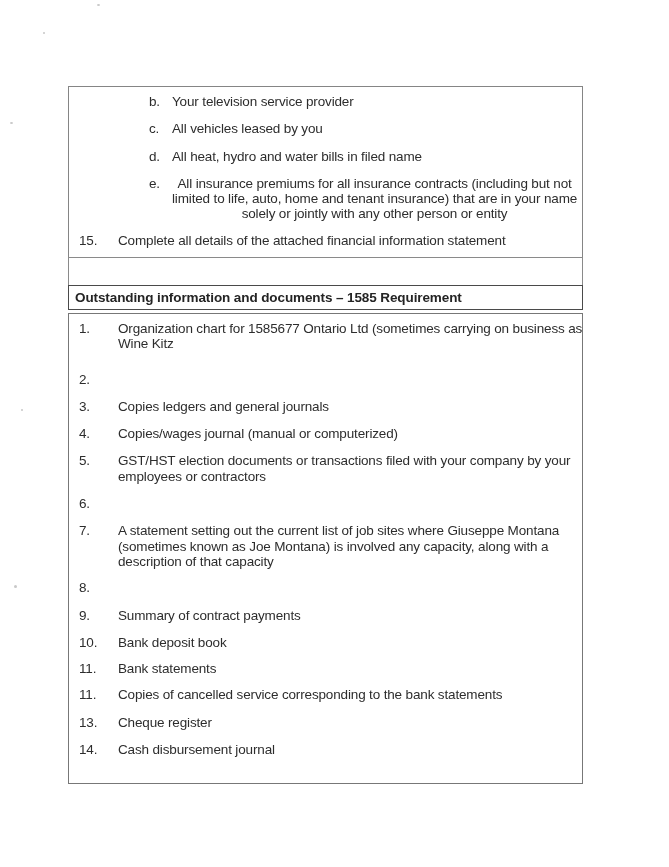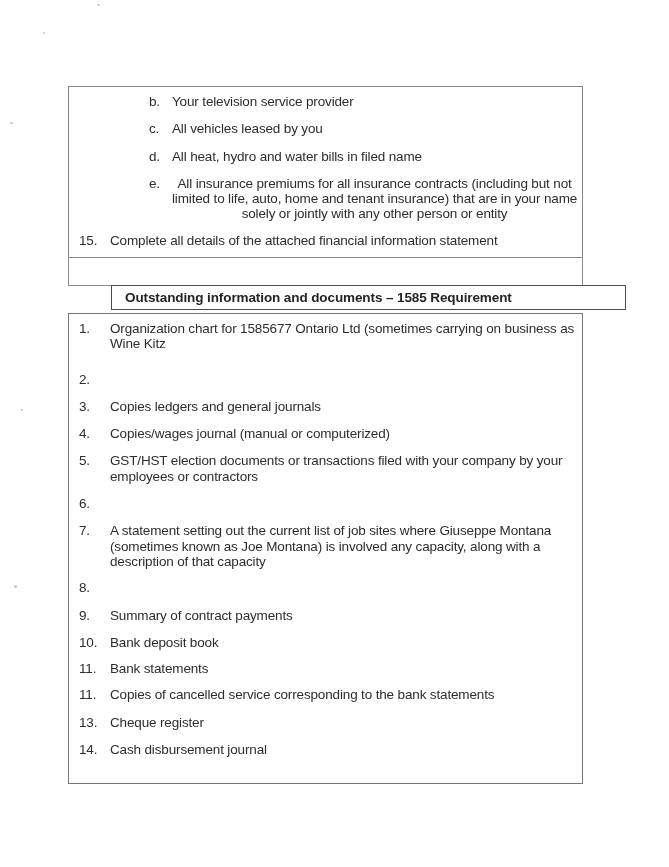--- a/index.html
+++ b/index.html
@@ -33,22 +33,21 @@
     height: 29px;
     margin-top: -1px;
     border-color: #8a8a8a;
   }
   .header-row {
     height: 25px;
     margin-top: -1px;
     border-color: #4a4a4a;
     display: flex;
     align-items: center;
-    padding-left: 13px;
-    margin-left: 43px;
+    padding-left: 6px;
   }
   .sec-main {
     height: 471px;
     margin-top: 3px;
     padding: 7px 8px 0 10px;
     border-color: #777777;
   }
   .hdr-title {
     font-size: 13.5px;
     font-weight: bold;
@@ -62,21 +61,21 @@
     line-height: 15.3px;
     letter-spacing: -0.15px;
     margin-bottom: 12px;
   }
   .marker {
     flex: none;
     width: 20px;
     white-space: pre;
   }
   .text {
-    margin-left: 11px;
+    margin-left: 19px;
     white-space: pre;
   }
   .lettered { margin-left: 70px; }
   .lettered .marker { width: 13px; text-align: left; }
   .lettered .text { margin-left: 10px; text-align: center; }
   .mb-11 { margin-bottom: 11px; }
   .mb-20 { margin-bottom: 20px; }
   .speck {
     position: absolute;
     background: #9a9a9a;

